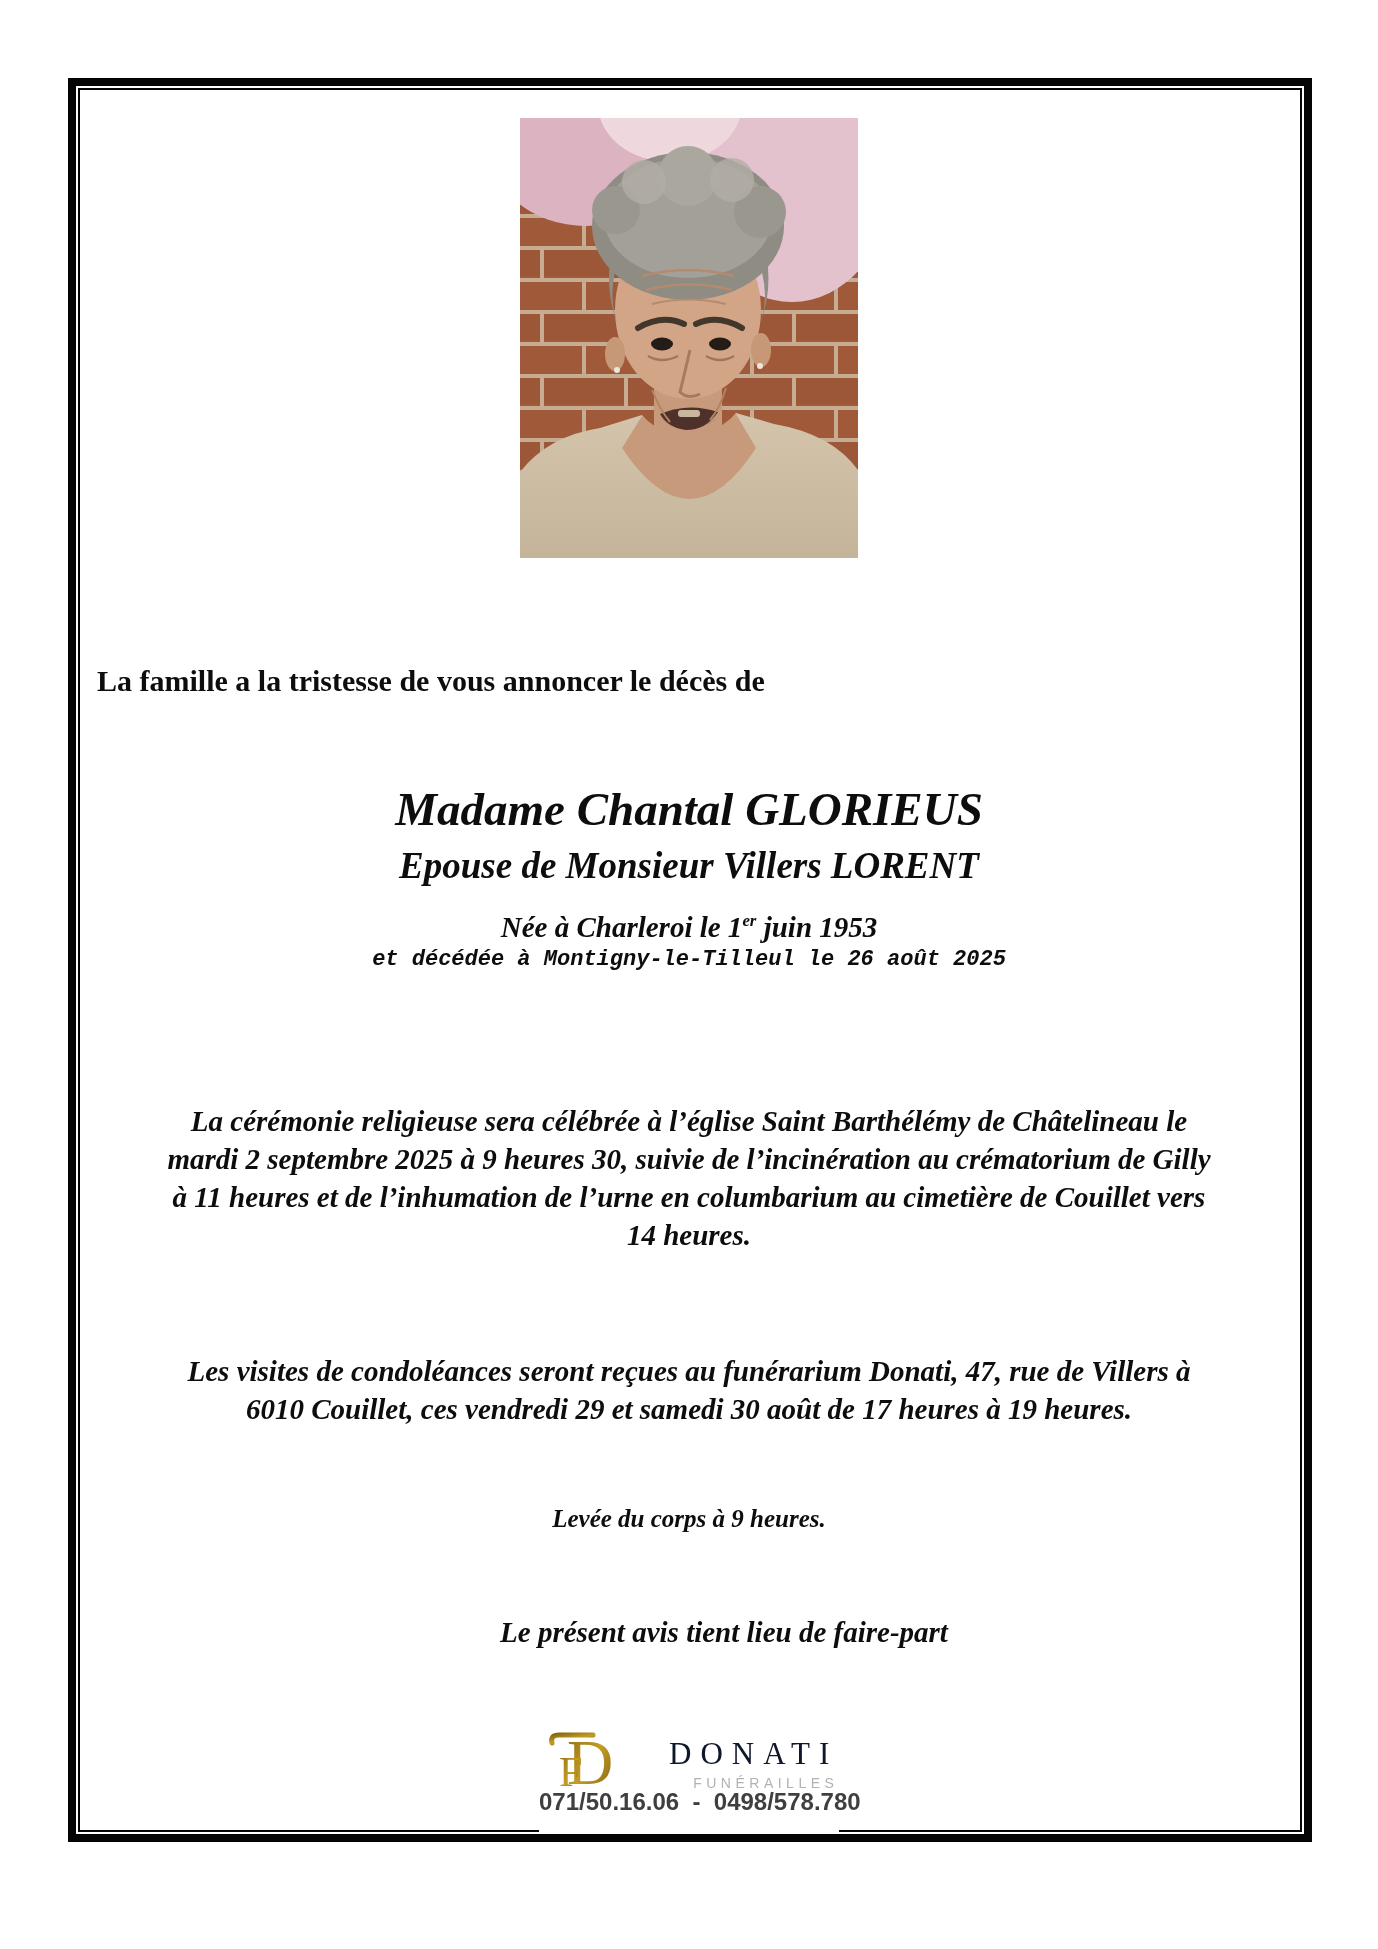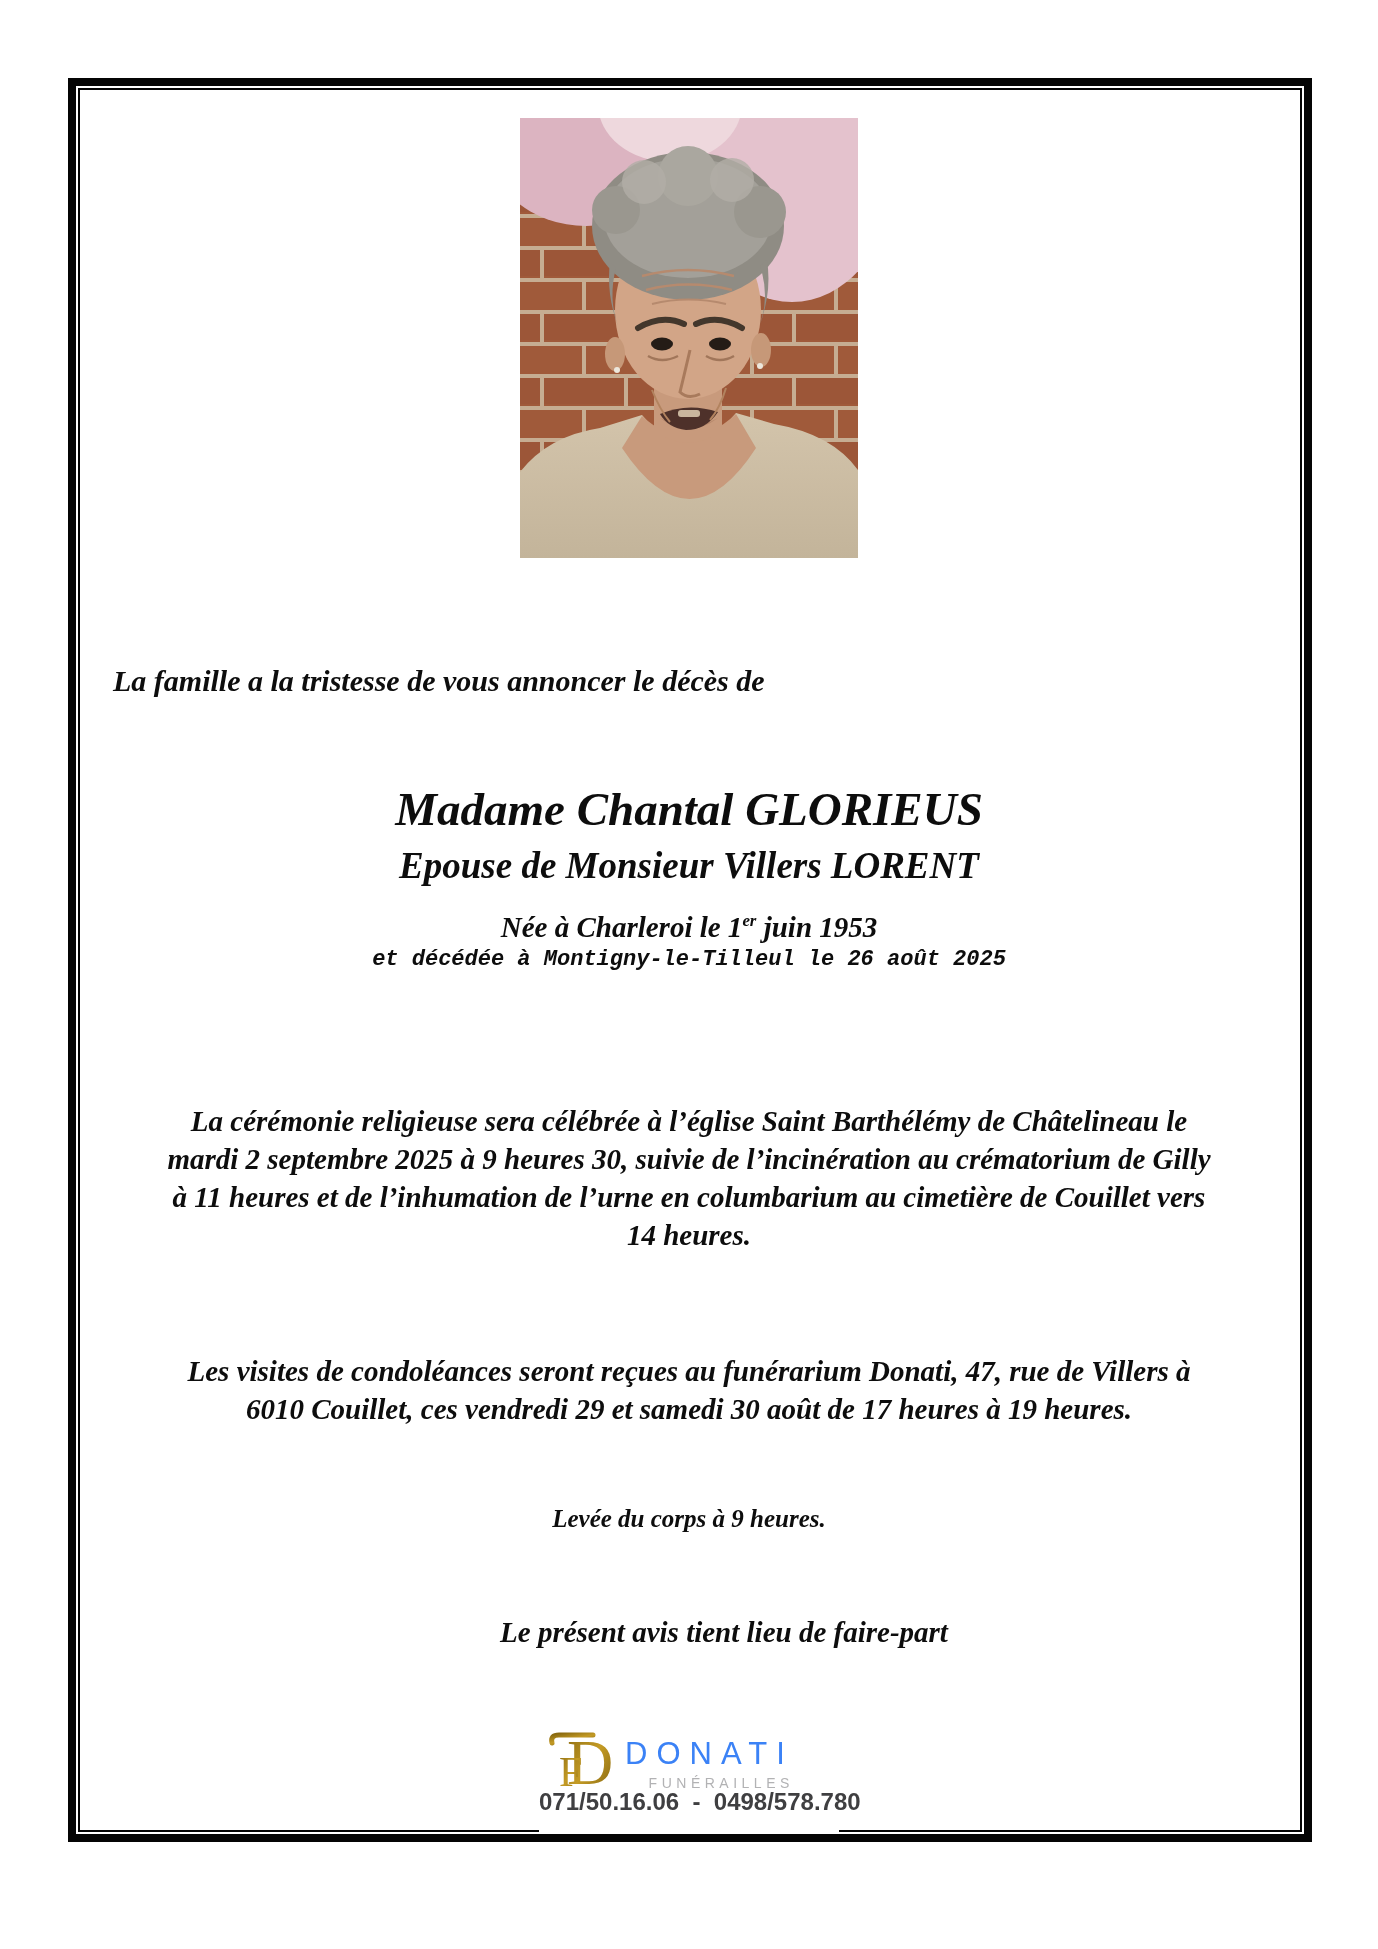--- a/index.html
+++ b/index.html
@@ -40,25 +40,24 @@
     left: 0; width: 100%;
     text-align: center;
     font-style: italic;
     font-weight: bold;
     white-space: nowrap;
     z-index: 3;
   }
   .intro {
     position: absolute;
     left: 97px; top: 664px;
-    font-style: italic; font-weight: bold;
+    font-weight: bold;
     font-size: 30px;
     white-space: nowrap;
     z-index: 3;
-    margin-left: 16px;
   }
   .deceased-name { top: 784px; font-size: 47px; line-height: 1.1; }
   .spouse-line   { top: 846px; font-size: 37px; line-height: 1.1; }
   .birth-line    { top: 910px; font-size: 29px; line-height: 1.2; }
   .birth-line sup { font-size: 0.58em; }
   .death-line    { top: 947px; font-size: 22px; line-height: 1.2; font-family: Liberation Mono, monospace; }
   .ceremony-block { top: 1102px; font-size: 29px; }
   .ceremony-block div { line-height: 38px; }
   .visits-block   { top: 1352px; font-size: 29px; }
   .visits-block div { line-height: 38px; }
@@ -75,26 +74,27 @@
   }
   .logo-row {
     position: absolute;
     left: 8px; top: 28px;
     display: flex;
     align-items: flex-start;
   }
   .monogram { width: 72px; height: 62px; flex: 0 0 auto; }
   .brand-text { margin-left: 6px; margin-top: 8px; }
   .brand-name {
-    font-family: Liberation Sans, sans-serif;
+    font-family: Liberation Serif, serif;
     font-size: 31px;
     letter-spacing: 9px;
-    color: #3b82f6;
+    color: #0f172a;
     font-weight: 400;
     white-space: nowrap;
+    margin-left: 44px;
   }
   .brand-sub {
     font-family: "Liberation Sans", sans-serif;
     font-size: 14px;
     letter-spacing: 4.5px;
     color: #b2b2b4;
     text-align: right;
     margin-top: 3px;
     white-space: nowrap;
   }

